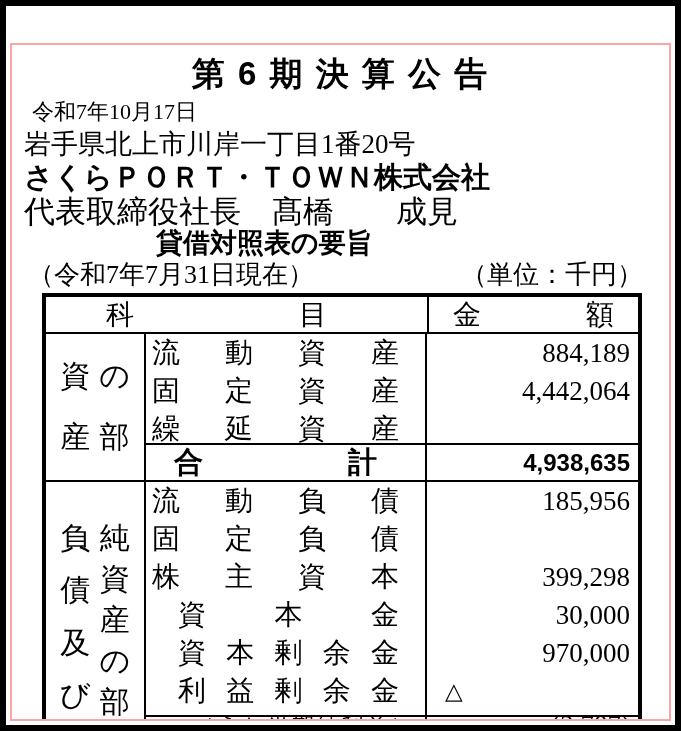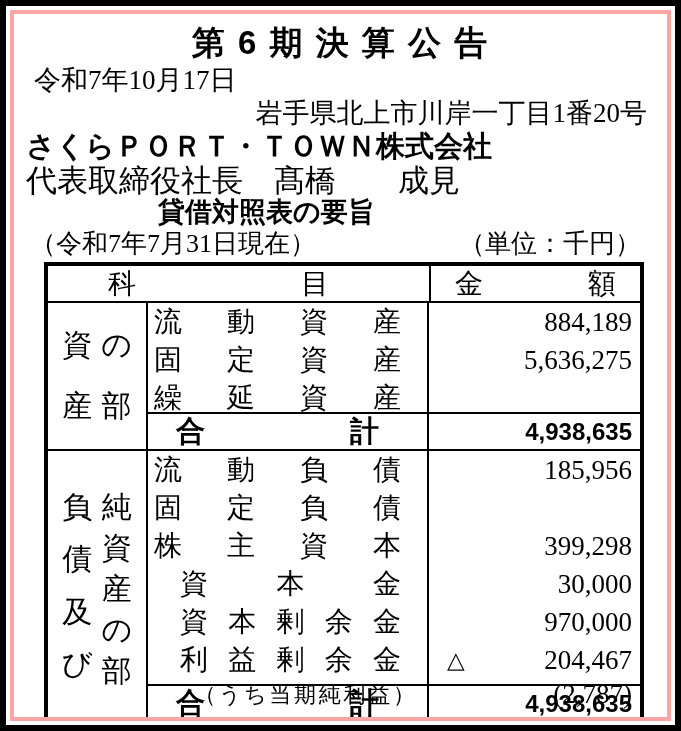--- a/index.html
+++ b/index.html
@@ -11,33 +11,34 @@
     -webkit-font-smoothing:antialiased;
   }
   .page {
     position:relative;
     width:681px; height:731px;
     border:6px solid #000;
     background:#fff;
   }
   .inner {
     position:absolute; inset:4px;
-    border:4px solid #fca5a5;
+    border:2px solid #fca5a5;
     padding:8px 12px 8px 12px;
     overflow:hidden;
+    margin-top:33px;
   }
   
   .title {
     height:42px; line-height:42px;
     text-align:center;
     font-family:"Liberation Sans", sans-serif;
     font-weight:bold; font-size:33px; letter-spacing:2px;
   }
-  .date-line   { height:33px; line-height:33px; font-size:27px; padding-left:8px; }
-  .addr-line   { height:32px; line-height:32px; font-size:27px; text-align:right; padding-right:8px; }
+  .date-line   { height:33px; line-height:33px; font-size:22px; padding-left:8px; }
+  .addr-line   { height:32px; line-height:32px; font-size:27px; text-align:left; padding-right:8px; }
   .company-line{
     height:35px; line-height:35px; font-size:29px; text-align:left; padding-right:4px;
     font-family:"Liberation Sans", sans-serif; font-weight:bold;
   }
   .rep-line    { height:33px; line-height:33px; font-size:31px; text-align:left; padding-right:8px; }
   .report-line {
     height:31px; line-height:31px; font-size:27px; padding-left:132px;
     font-family:"Liberation Sans", sans-serif; font-weight:bold;
   }
   .meta-line {
@@ -154,21 +155,21 @@
                 </div>
             </div>
             <div class="row">
               <div class="item" data-chars="">
                   <span>固</span>
                   <span>定</span>
                   <span>資</span>
                   <span>産</span>
                 </div>
               <div class="amt">
-                  <span class="num">5,636,275</span>
+                  <span class="num">4,442,064</span>
                 </div>
             </div>
             <div class="row">
               <div class="item" data-chars="">
                   <span>繰</span>
                   <span>延</span>
                   <span>資</span>
                   <span>産</span>
                 </div>
             </div>
@@ -256,21 +257,20 @@
             <div class="row row-indent">
               <div class="item" data-chars="">
                   <span>利</span>
                   <span>益</span>
                   <span>剰</span>
                   <span>余</span>
                   <span>金</span>
                 </div>
               <div class="amt">
                   <span class="mark">△</span>
-                  <span class="num">204,467</span>
                 </div>
             </div>
             <div class="row row-note">
               <div class="item" data-chars="">
                   <span>（</span>
                   <span>う</span>
                   <span>ち</span>
                   <span>当</span>
                   <span>期</span>
                   <span>純</span>

